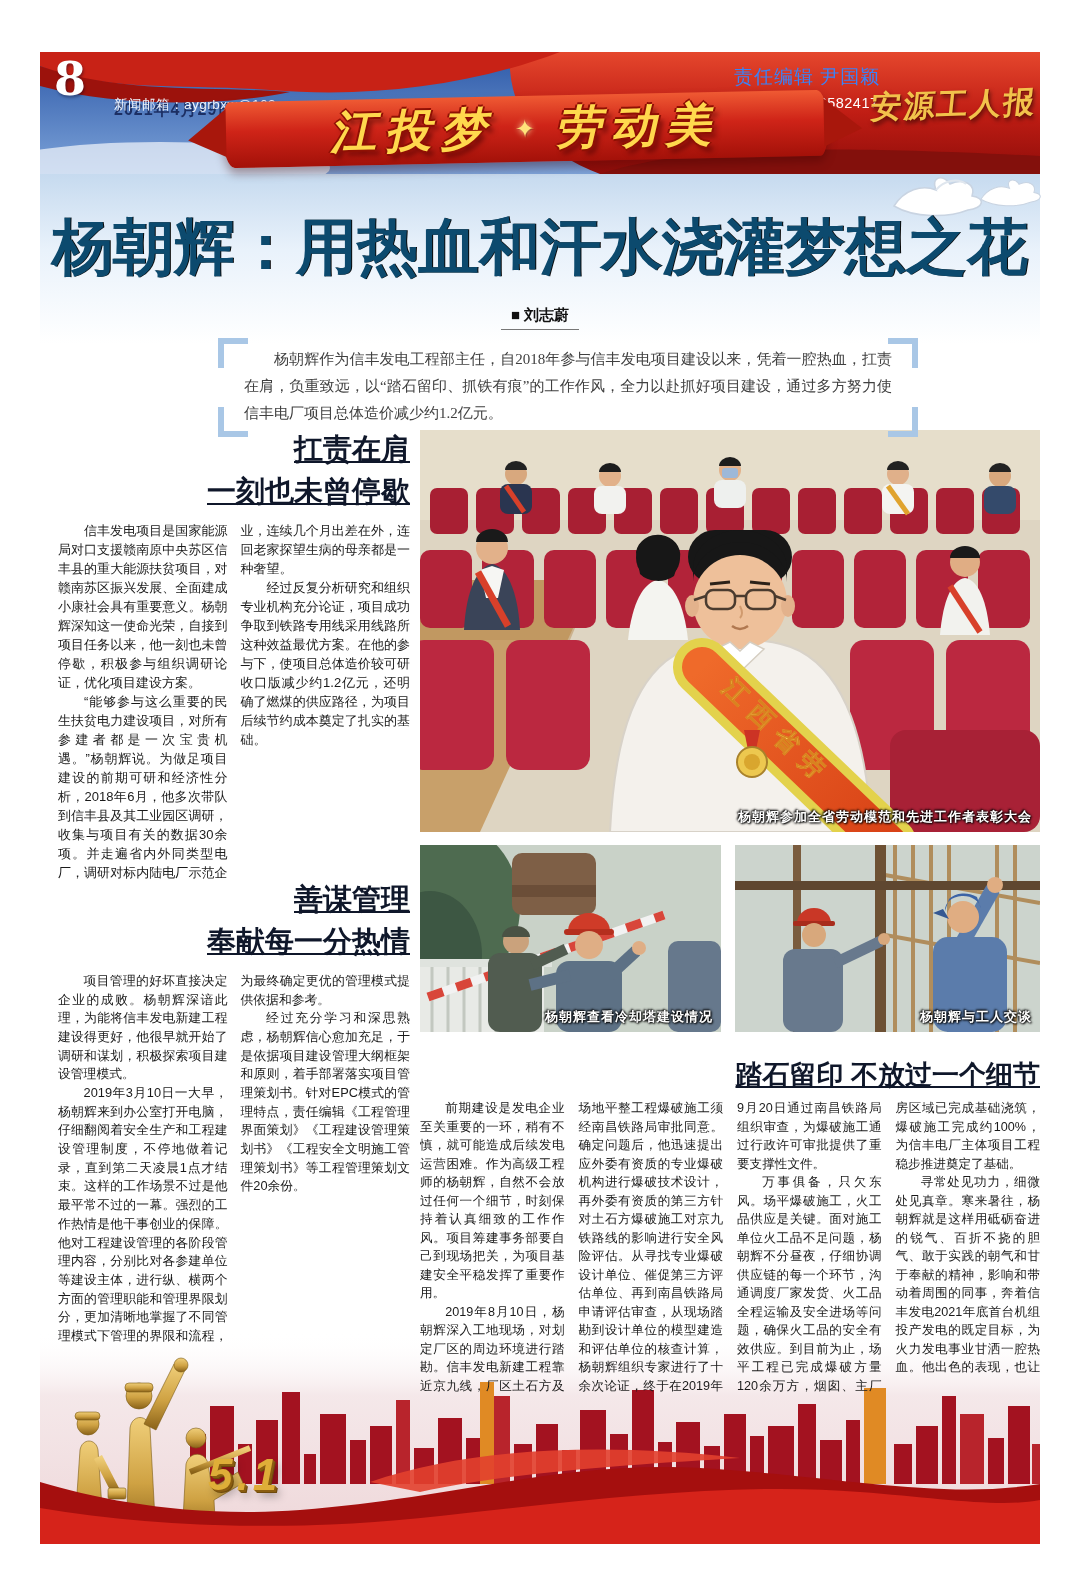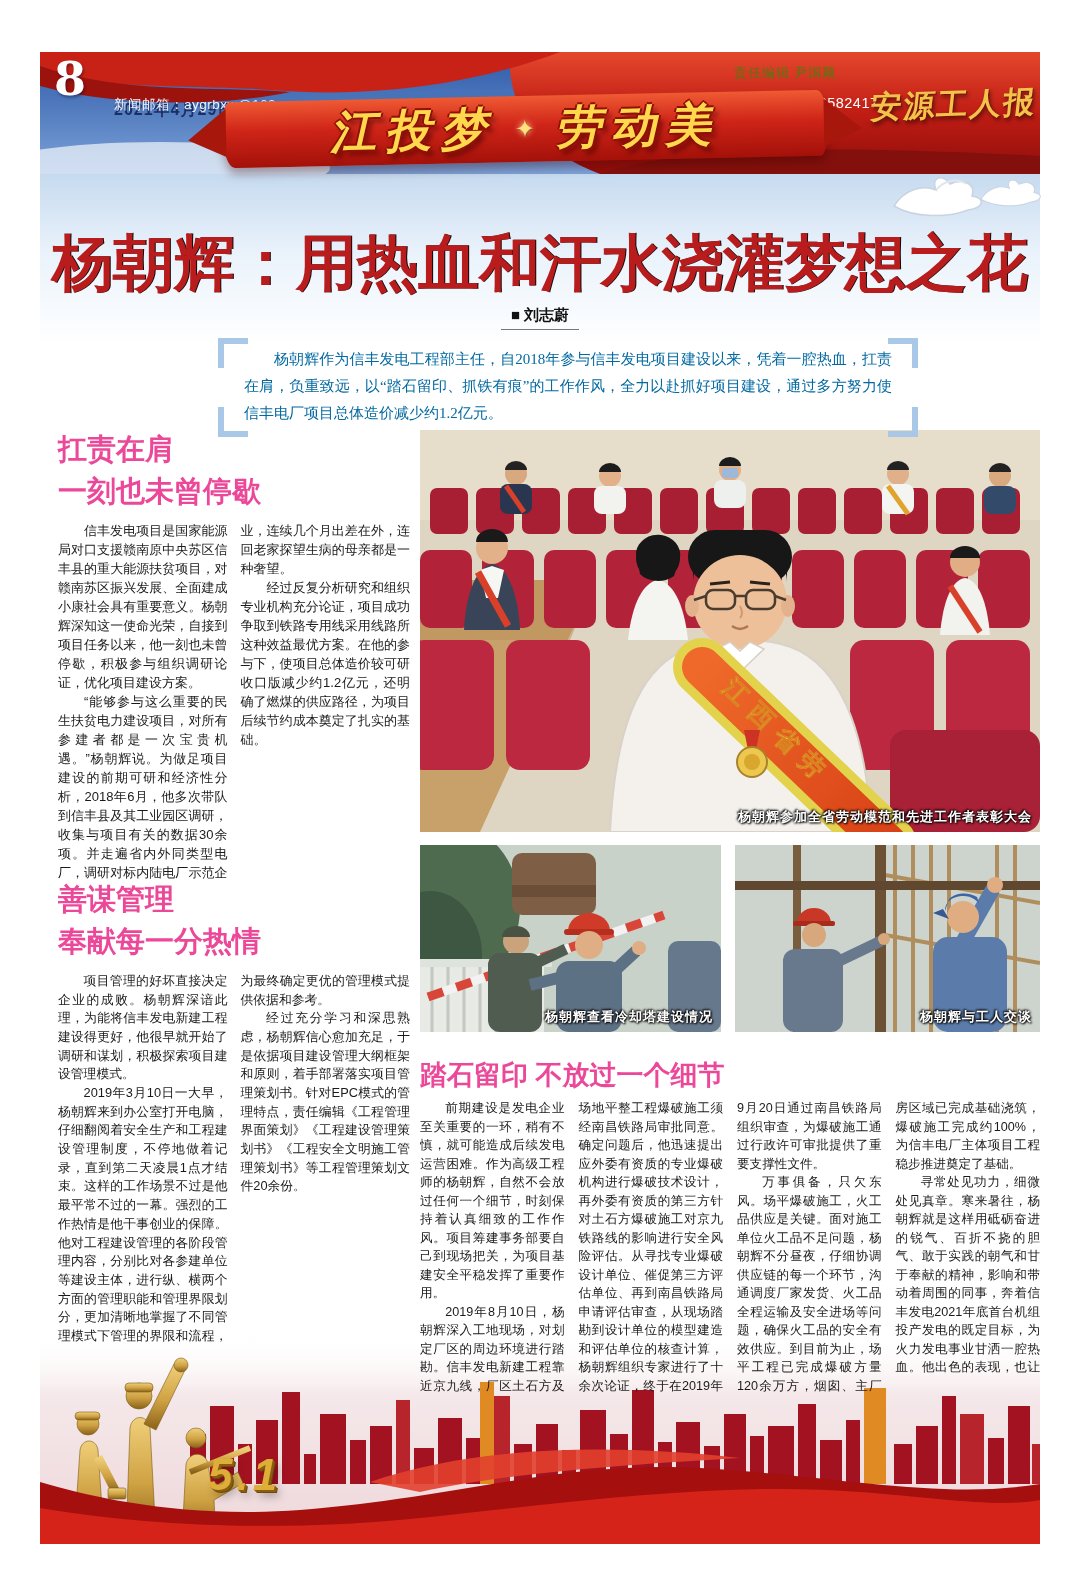--- a/index.html
+++ b/index.html
@@ -5,21 +5,21 @@
   html,body{margin:0;padding:0;background:#ffffff;}
   .page{position:relative;width:1080px;height:1580px;background:#ffffff;overflow:hidden;
         font-family:"Liberation Sans",sans-serif;color:#1a1a1a;}
   
   .header{position:absolute;left:40px;top:52px;width:1000px;height:122px;overflow:visible;}
   .header svg.ribbon{position:absolute;left:0;top:0;width:1000px;height:122px;}
   .pagenum{position:absolute;left:14px;top:0px;font-family:"DejaVu Serif",serif;font-weight:bold;
            font-size:46px;color:#ffffff;text-shadow:1px 2px 3px rgba(0,0,30,.4);}
   .hdate{position:absolute;left:74px;top:12px;font-size:16px;font-weight:bold;color:#1c2f63;letter-spacing:1px;margin-top:36px;}
   .hemail{position:absolute;left:74px;top:44px;font-size:13.5px;color:#eef3fb;letter-spacing:.5px;}
-  .heditor{position:absolute;left:694px;top:12px;font-size:13px;color:#4d7c0f;letter-spacing:1px;}
+  .heditor{position:absolute;left:694px;top:12px;font-size:19px;color:#3b82f6;letter-spacing:1px;}
   .hphone{position:absolute;left:694px;top:42px;font-size:14.5px;color:#ffffff;letter-spacing:.5px;}
   .masthead{position:absolute;right:4px;top:32px;font-family:"DejaVu Serif",serif;font-weight:bold;
             font-size:31px;color:#f2c24b;transform:skewX(-8deg) rotate(-2deg);letter-spacing:2px;
             text-shadow:1px 1px 0 #7a1208,2px 3px 4px rgba(0,0,0,.55);}
   .banner{position:absolute;left:182px;top:44px;width:606px;height:66px;z-index:5;
           background:linear-gradient(180deg,#ef5a33 0%,#cf2418 45%,#a31109 100%);
           border-radius:12px 16px 12px 18px / 42px 52px 46px 56px;
           transform:rotate(-1.2deg);display:flex;align-items:center;justify-content:center;gap:20px;
           box-shadow:0 6px 10px rgba(60,0,0,.35);}
   .banner::before{content:"";position:absolute;left:-34px;top:10px;border-style:solid;
@@ -28,41 +28,41 @@
   .banner::after{content:"";position:absolute;right:-34px;top:12px;border-style:solid;
           border-width:24px 0 24px 38px;border-color:transparent transparent transparent #a8170c;
           transform:skewY(10deg);}
   .banner .bword{font-size:46px;font-weight:900;font-style:italic;color:#ffd84d;letter-spacing:9px;
           text-shadow:2px 0 0 #8f1004,-2px 0 0 #8f1004,0 2px 0 #8f1004,0 -2px 0 #8f1004,4px 5px 5px rgba(70,0,0,.6);}
   .banner .bstar{font-size:24px;color:#ffe27a;text-shadow:0 0 6px #fff3b0,1px 1px 0 #8f1004;}
   
   .sky-strip{position:absolute;left:40px;top:174px;width:1000px;height:170px;
              background:linear-gradient(180deg,#c6daef 0%,#e9f2fb 45%,#ffffff 100%);}
   .doves{position:absolute;left:878px;top:166px;width:164px;height:62px;z-index:4;}
-  .headline{position:absolute;left:40px;top:230px;width:1000px;margin:0;text-align:center;z-index:4;
-            font-size:61px;font-weight:900;letter-spacing:0;color:#b91c1c;line-height:1.1;
+  .headline{position:absolute;left:40px;top:214px;width:1000px;margin:0;text-align:center;z-index:4;
+            font-size:61px;font-weight:900;letter-spacing:0;color:#0c4a6e;line-height:1.1;
             font-family:"Liberation Sans",sans-serif;text-shadow:1px 0 0 #0b0b0b;}
   .byline{position:absolute;left:40px;top:306px;width:1000px;text-align:center;z-index:4;
           font-size:15px;color:#111;font-weight:bold;}
   .byline .rule{display:block;width:78px;height:1px;background:#777;margin:4px auto 0;}
   
   .lede-box{position:absolute;left:218px;top:338px;width:648px;min-height:74px;padding:8px 26px 10px;z-index:4;}
   .lede-box p{margin:0;font-family:"Liberation Serif","DejaVu Serif",serif;font-size:15px;line-height:1.8;
-              color:#0369a1;text-indent:2em;text-align:justify;}
+              color:#404040;text-indent:2em;text-align:justify;}
   .corner{position:absolute;width:24px;height:24px;border:0 solid #a9c7e6;}
   .corner.tl{left:0;top:0;border-left-width:6px;border-top-width:6px;}
   .corner.tr{right:0;top:0;border-right-width:6px;border-top-width:6px;}
   .corner.bl{left:0;bottom:0;border-left-width:6px;border-bottom-width:6px;}
   .corner.br{right:0;bottom:0;border-right-width:6px;border-bottom-width:6px;}
   
   section{position:absolute;z-index:3;}
   #sec1{left:58px;top:428px;width:352px;}
   #sec2{left:58px;top:878px;width:352px;}
   #sec3{left:420px;top:1056px;width:620px;}
-  .sec-h{margin:0 0 10px;text-align:left;font-size:29px;font-weight:900;color:#ec4899;line-height:1.45;}
+  .sec-h{margin:0 0 10px;text-align:right;font-size:29px;font-weight:900;color:#0f172a;line-height:1.45;text-decoration:underline;}
   #sec3 .sec-h{font-size:27px;margin-bottom:4px;}
   .cols{text-align:justify;overflow:hidden;column-fill:auto;}
   .cols p{margin:0;text-indent:2em;}
   #sec1 .cols{height:374px;column-count:2;column-gap:13px;font-size:13px;line-height:1.46;}
   #sec2 .cols{height:404px;column-count:2;column-gap:13px;font-size:12.8px;line-height:1.46;}
   #sec3 .cols{height:300px;column-count:4;column-gap:14px;font-size:12.6px;line-height:1.47;}
   
   figure{position:absolute;margin:0;overflow:hidden;z-index:3;background:#ddd;}
   #main-photo{left:420px;top:430px;width:620px;height:402px;}
   #photo-cooling{left:420px;top:845px;width:301px;height:187px;}

